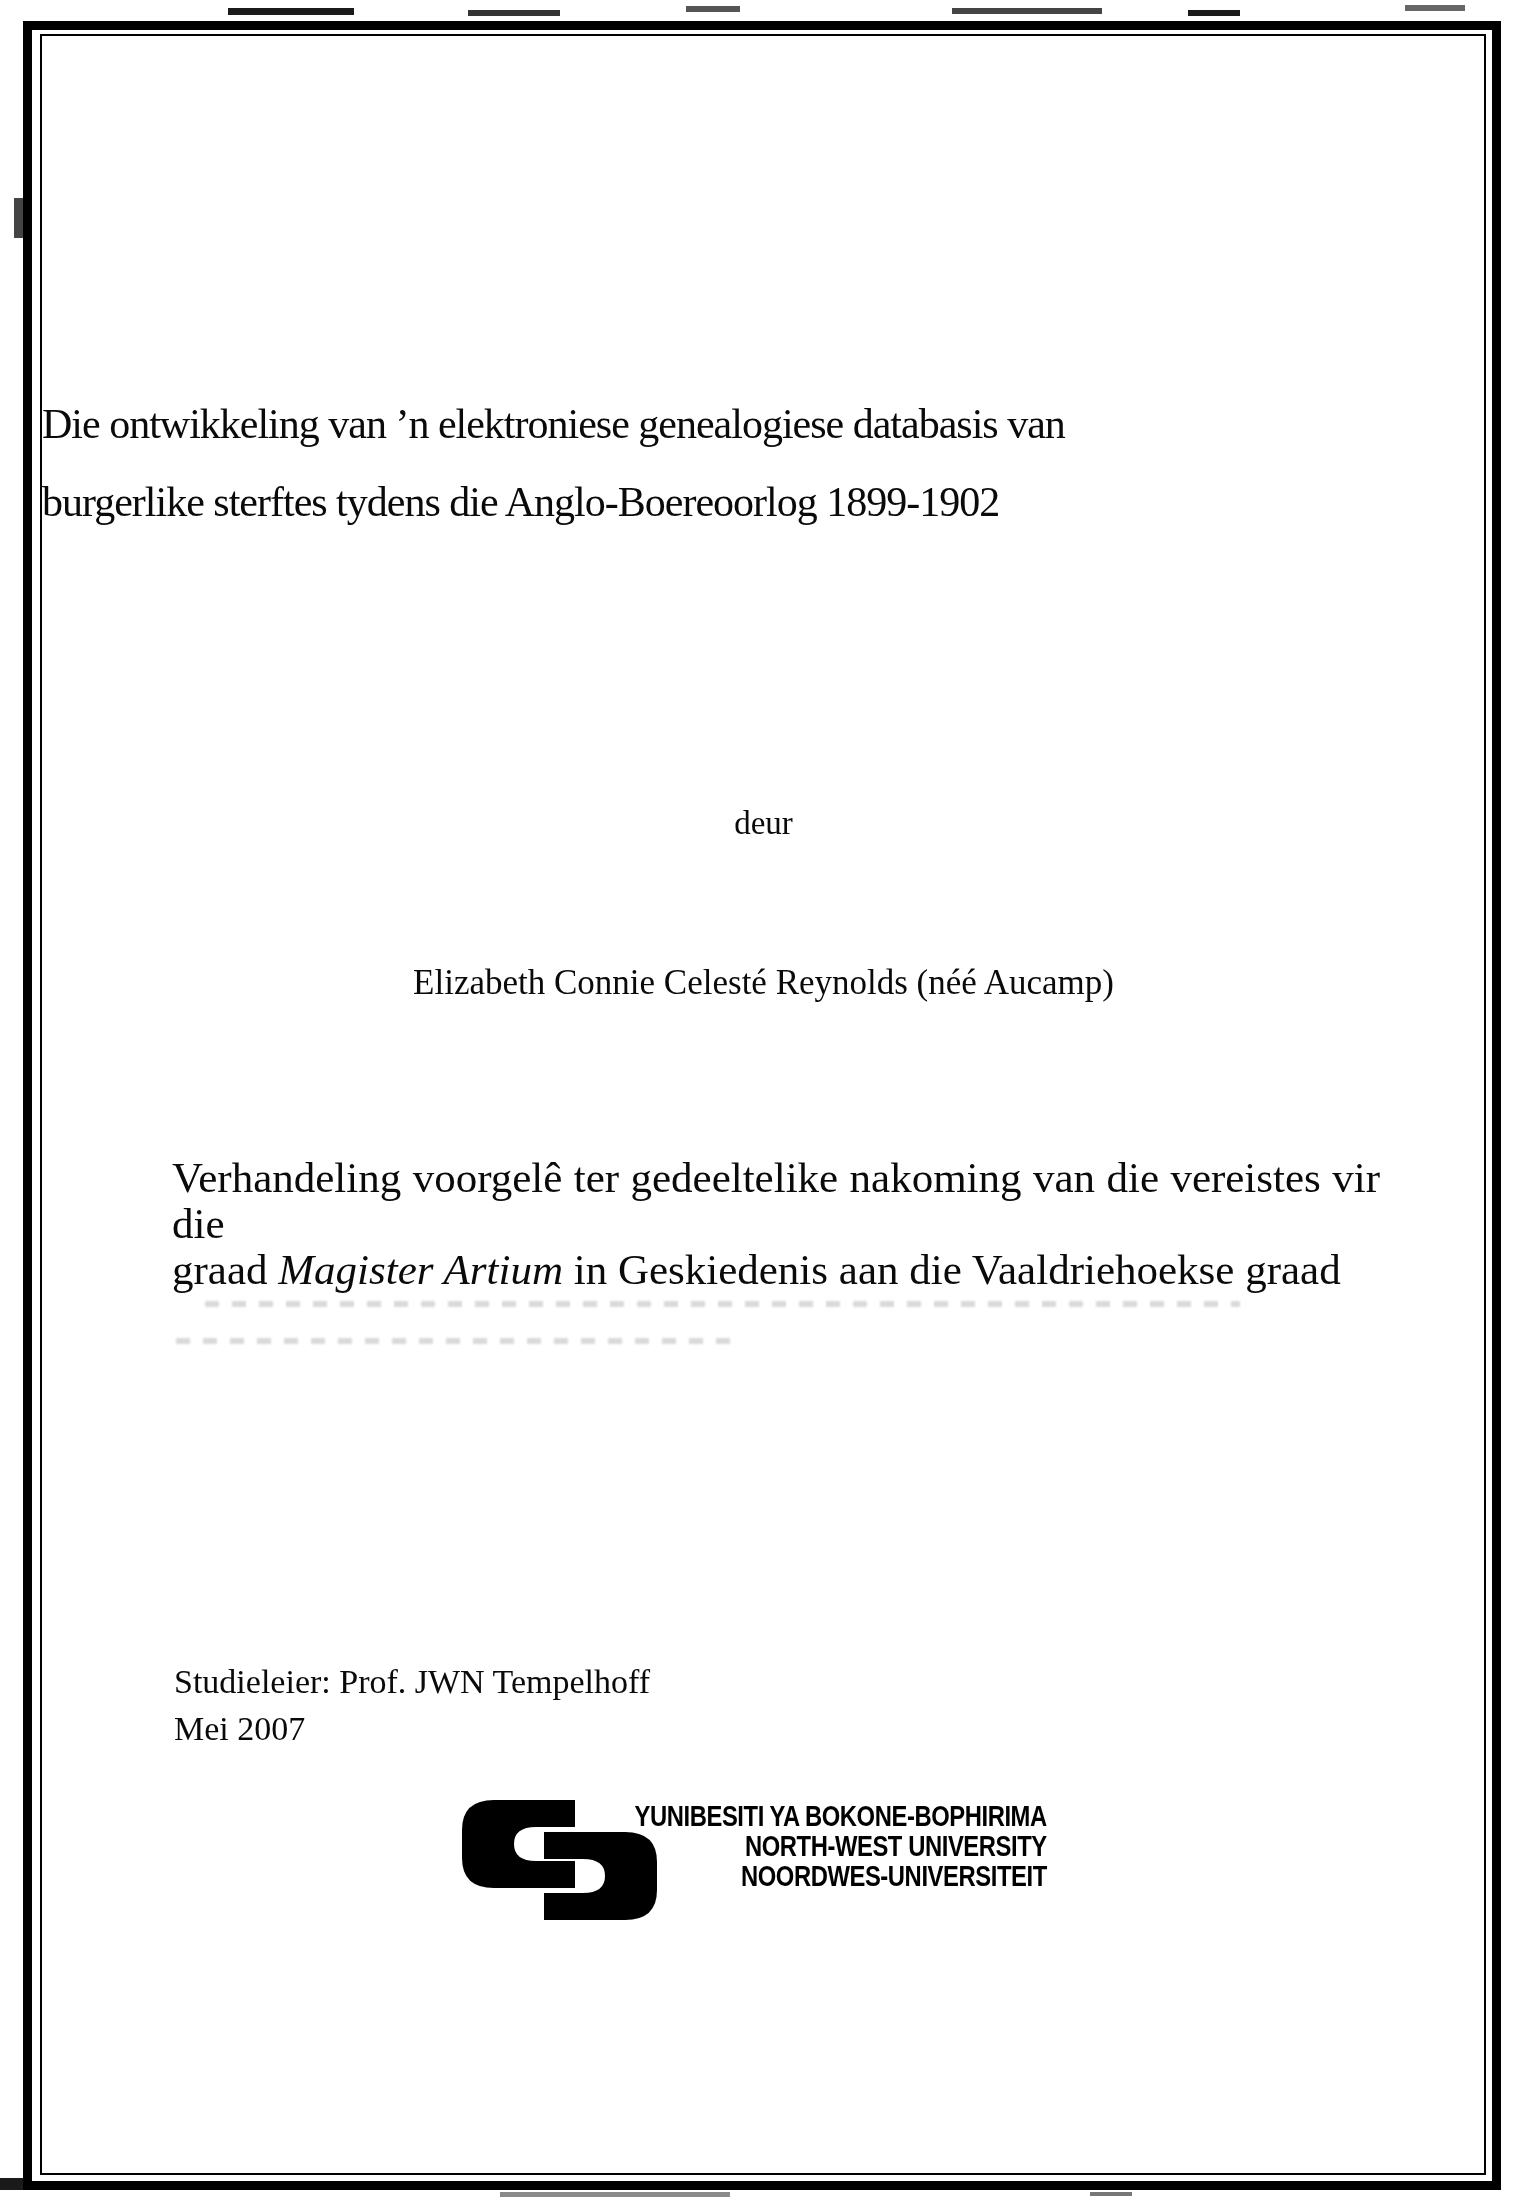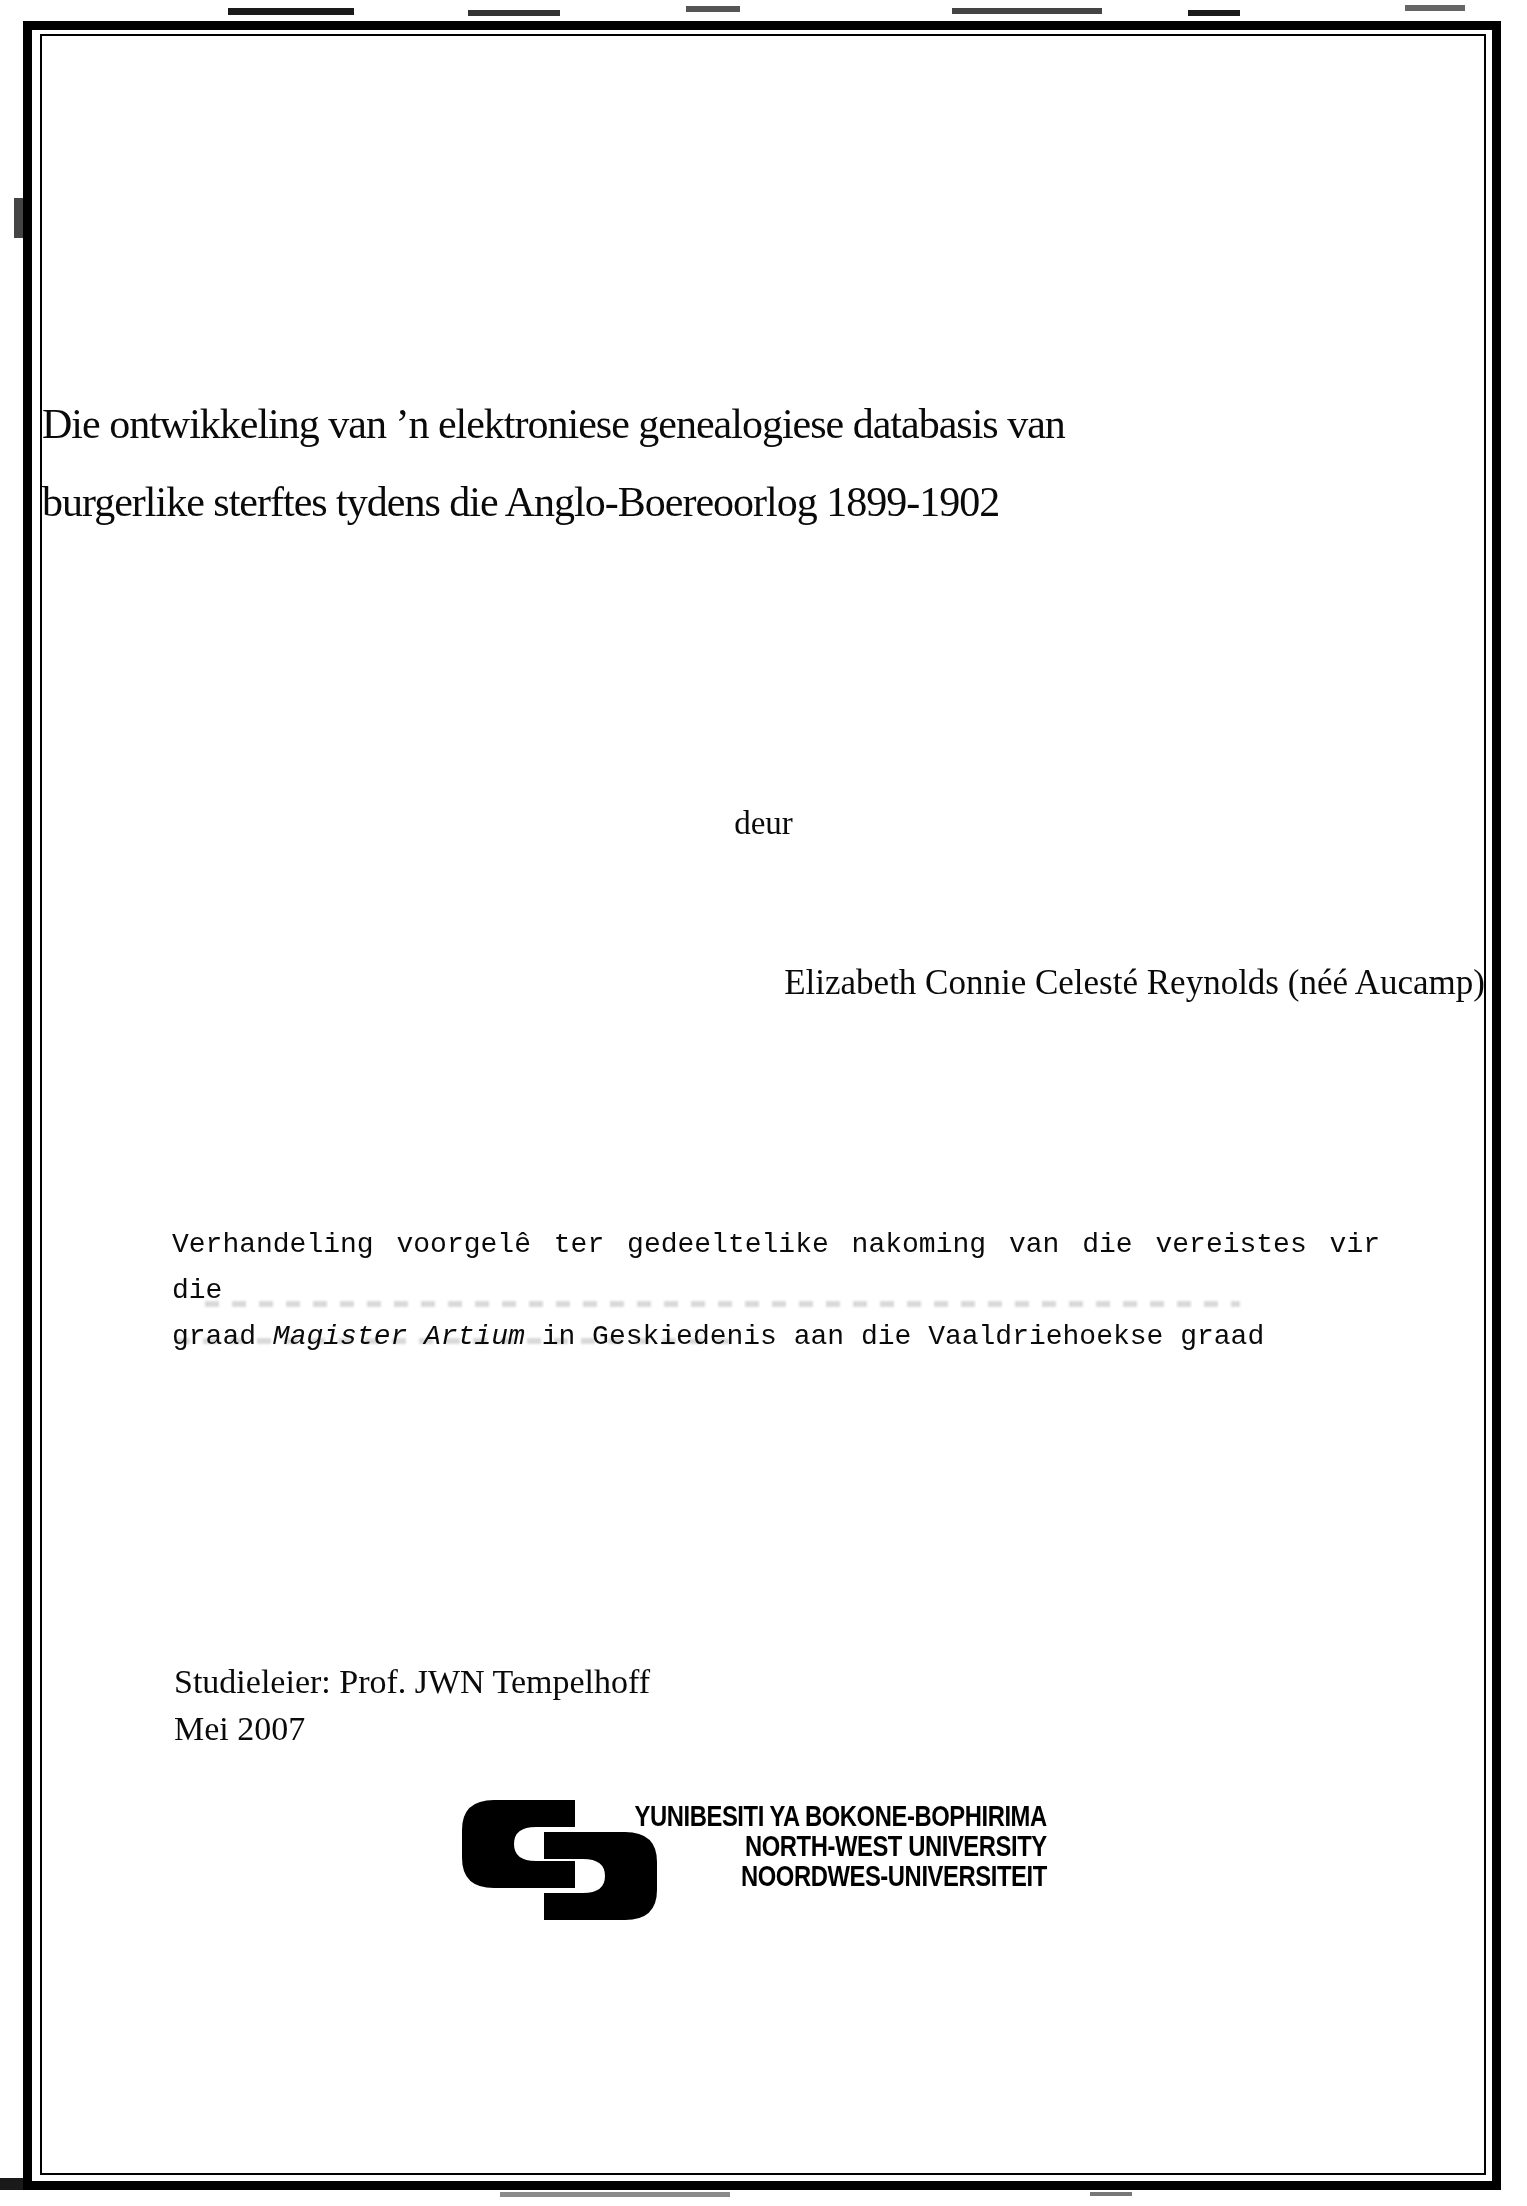--- a/index.html
+++ b/index.html
@@ -44,25 +44,25 @@
     position:absolute;left:42px;right:42px;top:385px;
     text-align:left;
     font-size:42px;line-height:78px;letter-spacing:-1px;
   }
   .byline{
     position:absolute;left:42px;right:42px;top:806px;
     text-align:center;font-size:33px;line-height:34px;
   }
   .author{
     position:absolute;left:42px;right:42px;top:962px;
-    text-align:right;font-size:35px;line-height:42px;
+    text-align:center;font-size:35px;line-height:42px;
   }
   .statement{
-    position:absolute;left:172px;top:1222px;width:1208px;
-    font-size:28px;line-height:46px;font-family:Liberation Mono, monospace;
+    position:absolute;left:172px;top:1155px;width:1208px;
+    font-size:43px;line-height:46px;
   }
   .statement .just{text-align:justify;text-align-last:justify;}
   .statement .it{font-style:italic;}
   .supervisor-block{
     position:absolute;left:174px;top:1646px;
     font-size:34px;line-height:47px;margin-top:12px;
   }
   
   .logo-mark{
     position:absolute;left:462px;top:1800px;width:195px;height:120px;

